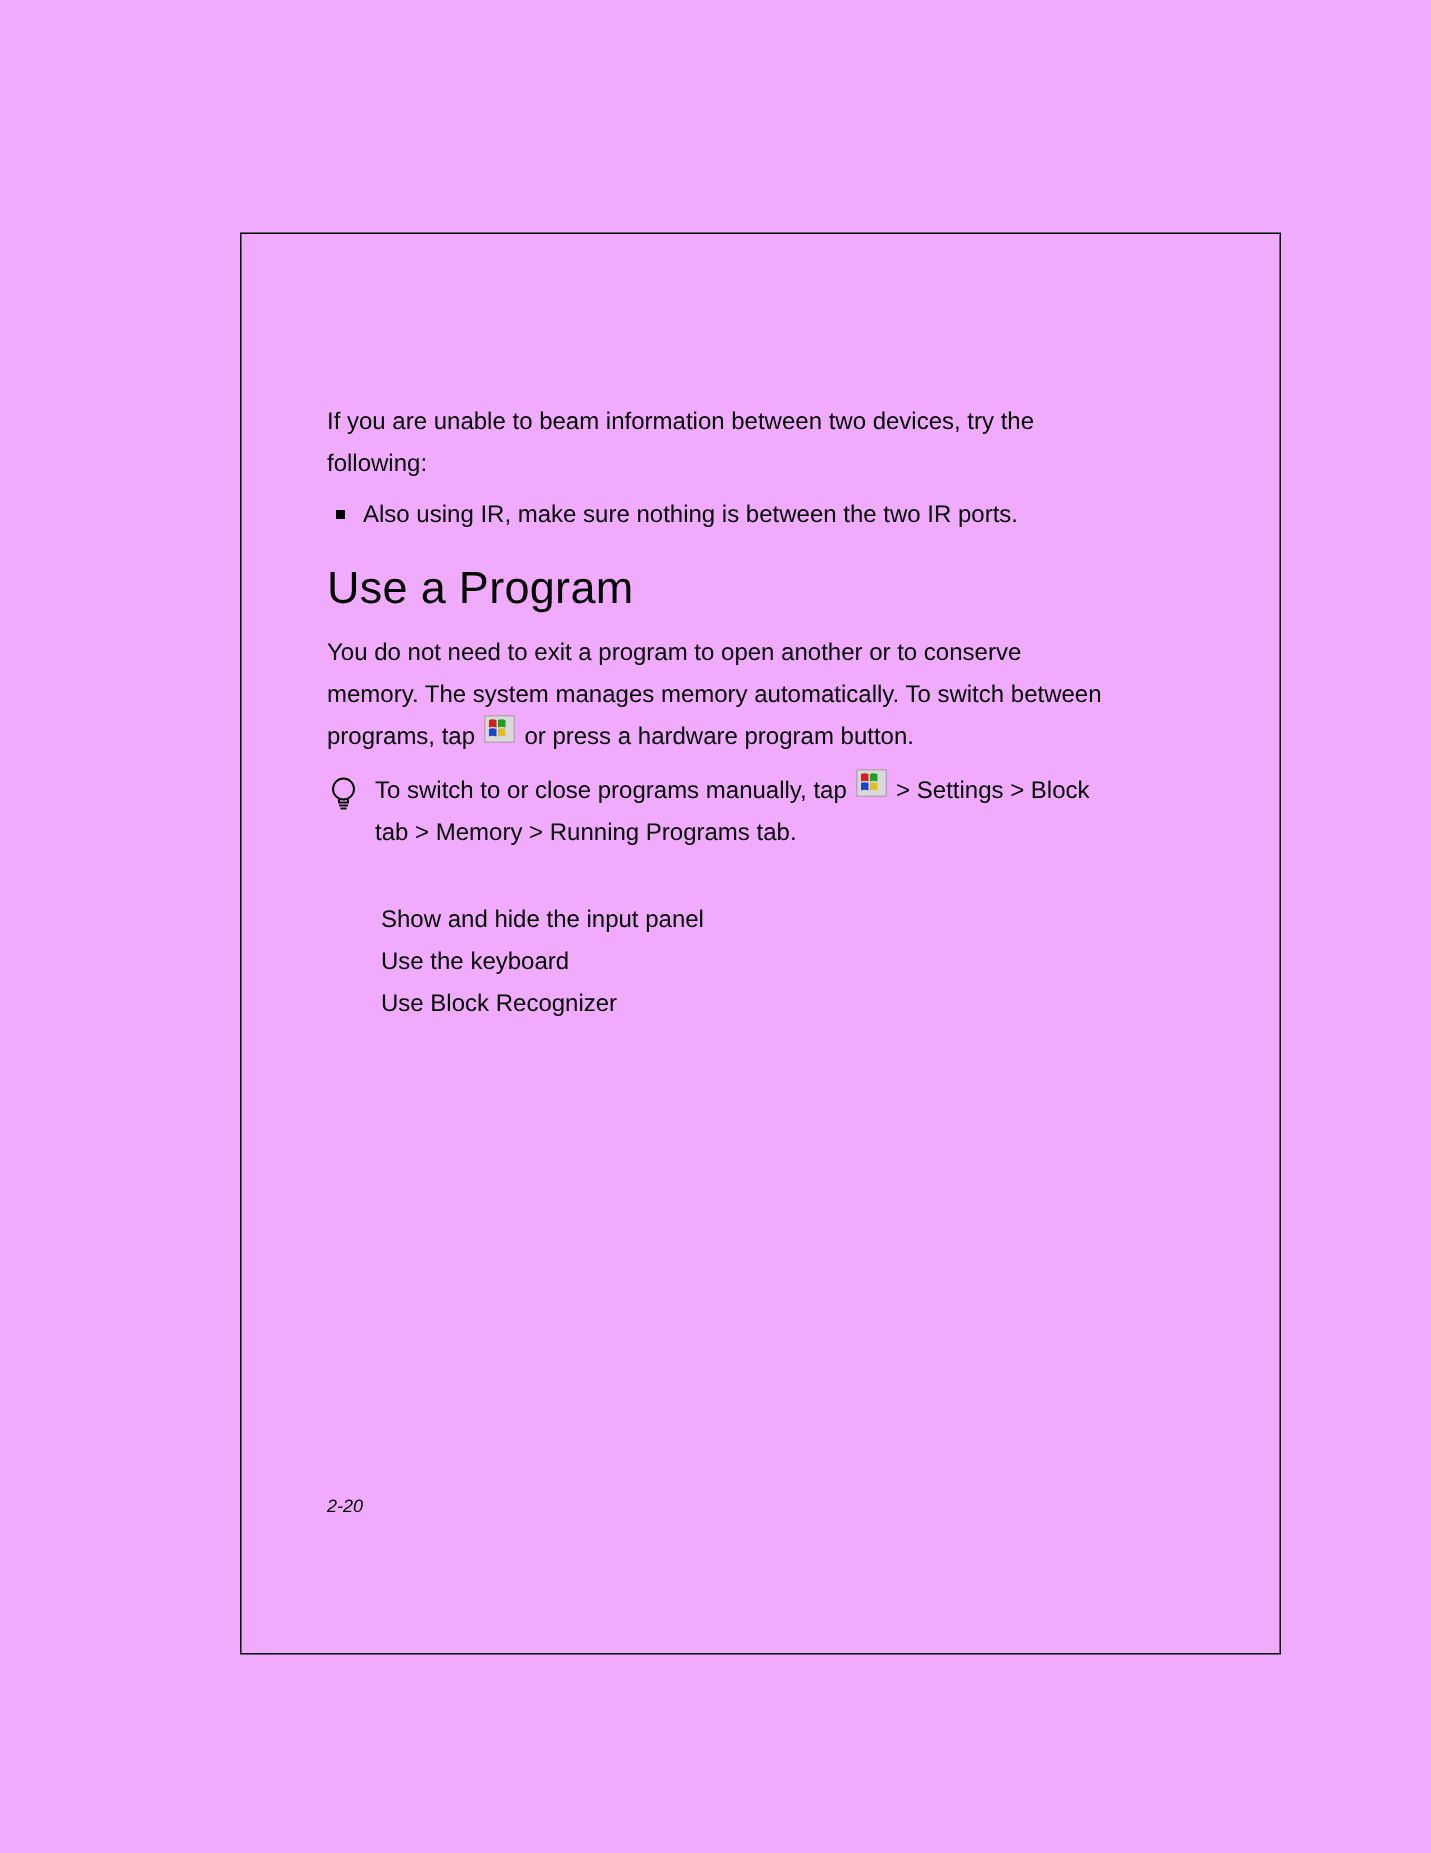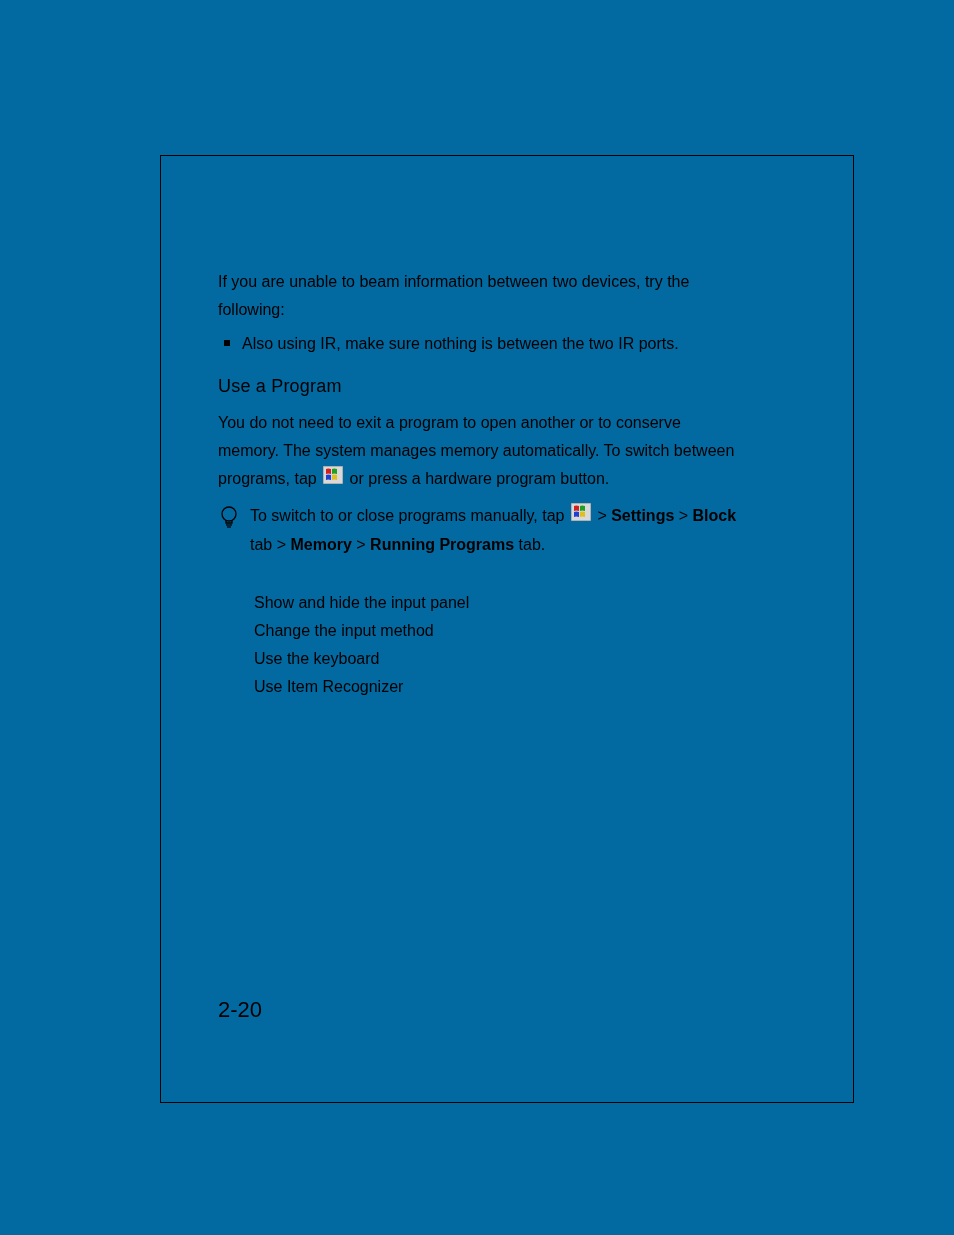--- a/index.html
+++ b/index.html
@@ -7,21 +7,21 @@
     padding: 0;
     background: #ffffff;
     font-family: Arial, Helvetica, sans-serif;
     color: #000000;
   }
   .page-outer {
     width: 954px;
     height: 1235px;
     box-sizing: border-box;
     position: relative;
-    background: #0369a1;
+    background: #f0abfc;
   }
   .page-frame {
     position: absolute;
     left: 160px;
     top: 155px;
     width: 694px;
     height: 948px;
     border: 1px solid #000;
     box-sizing: border-box;
   }
@@ -53,39 +53,39 @@
     position: absolute;
     left: 6px;
     top: 10px;
     width: 6px;
     height: 6px;
     background: #000;
   }
   h2.section {
     font-family: Arial, Helvetica, sans-serif;
     font-weight: 400;
-    font-size: 18px;
+    font-size: 30px;
     margin: 14px 0 12px 0;
     letter-spacing: 0.2px;
   }
   .tip-block {
     display: flex;
     align-items: flex-start;
     margin: 8px 0 30px 0;
   }
   .tip-icon {
     flex: 0 0 auto;
     margin-right: 10px;
     margin-top: 2px;
   }
   .tip-text {
     font-size: 16px;
     line-height: 28px;
   }
-  .bold { font-weight: bold; }
+  .bold { font-weight: normal; }
   .win-flag {
     display: inline-block;
     vertical-align: middle;
     margin: 0 2px;
     position: relative;
     top: -1px;
   }
   .see-also {
     font-size: 16px;
     margin: 0 0 20px 0;
@@ -97,21 +97,22 @@
     list-style: none;
   }
   .sub-list li {
     font-size: 16px;
     line-height: 28px;
   }
   .page-number {
     position: absolute;
     left: 218px;
     top: 997px;
-    font-size: 22px;
+    font-style: italic;
+    font-size: 12px;
   }
 </style>
 </head>
 <body>
 
 <div class="page-outer">
   <div class="page-frame"></div>
 
   <div class="content">
 
@@ -150,21 +151,20 @@
               <path d="M3 9 Q5 8 8 9 L8 14 Q5 13 3 14 Z" fill="#2040d0"></path>
               <path d="M9 9 Q11 8 14 9 L14 14 Q11 13 9 14 Z" fill="#e0c020"></path>
             </svg></span><span> &gt; </span><span class="bold">Settings</span><span> &gt; </span><span class="bold">Block</span><span> tab &gt; </span><span class="bold">Memory</span><span> &gt; </span><span class="bold">Running Programs</span><span> tab.</span>
       </div>
     </div>
 
 
 
     <ul class="sub-list">
       <li>Show and hide the input panel</li>
-      <li>Change the input method</li>
       <li>Use the keyboard</li>
-      <li>Use Item Recognizer</li>
+      <li>Use Block Recognizer</li>
     </ul>
 
   </div>
 
   <div class="page-number">2-20</div>
 </div>
 
 </body></html>

